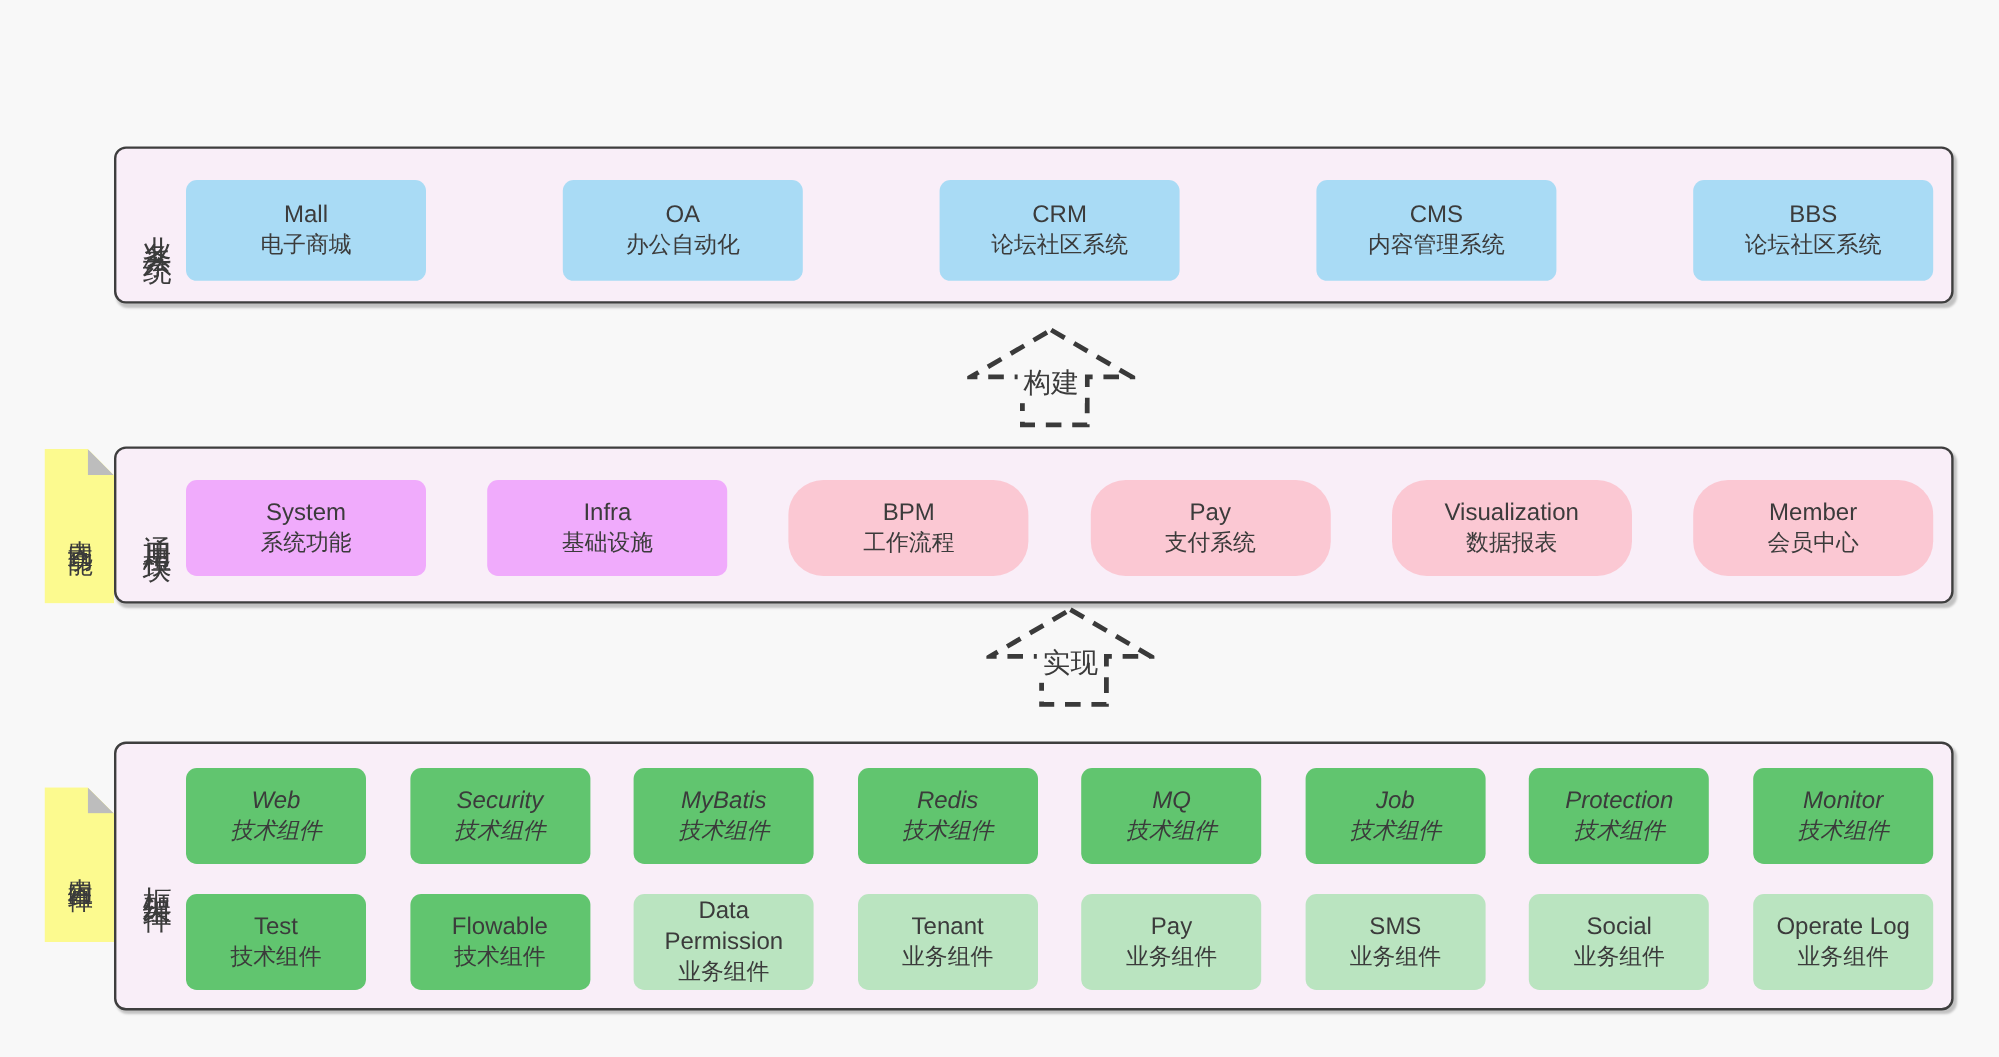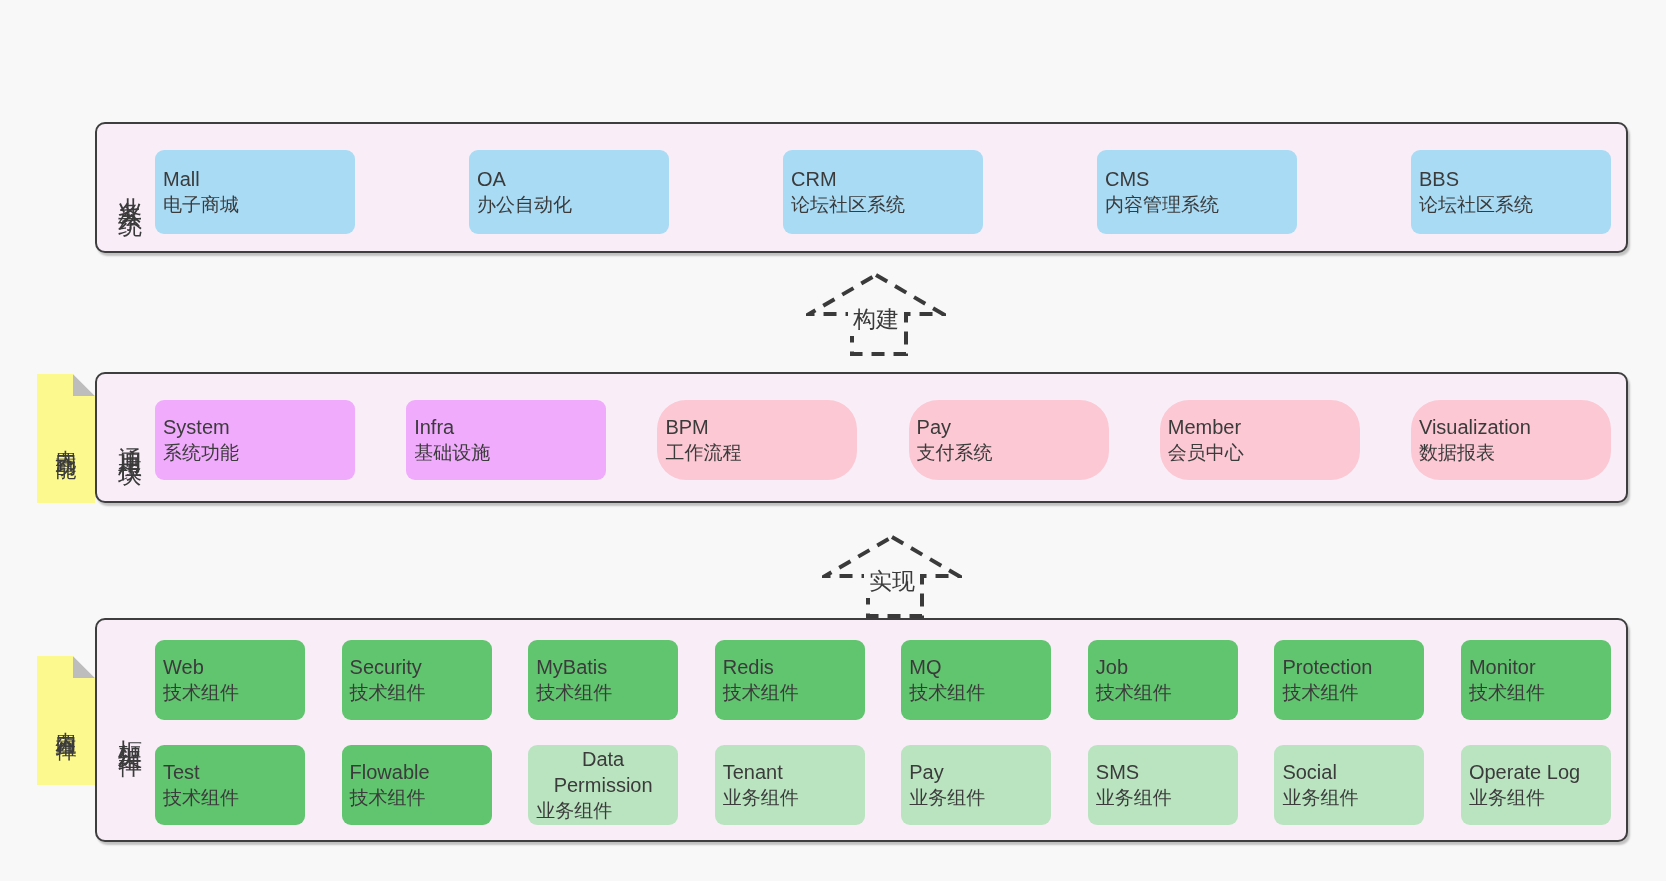--- a/index.html
+++ b/index.html
@@ -27,26 +27,26 @@
     writing-mode:vertical-rl;text-orientation:upright;
     font-size:24px;letter-spacing:5px;color:#3b3b3b;white-space:nowrap;
   }
 
   .boxes{
     position:absolute;left:58px;right:15px;
     display:flex;justify-content:space-between;
   }
   #panel-business .boxes{top:26px;}
   #panel-modules .boxes{top:26px;}
-  #panel-framework .boxes.r1{top:20px;}
+  #panel-framework .boxes.r1{top:20px;font-style:italic;}
   #panel-framework .boxes.r2{top:125px;}
 
   .box{
     border-radius:9px;
-    display:flex;flex-direction:column;justify-content:center;align-items:flex-start;
+    display:flex;flex-direction:column;justify-content:center;align-items:center;
     text-align:center;line-height:26px;box-sizing:border-box;padding:0 8px;
   }
   .box .en{font-size:20px;}
   .box .zh{font-size:19px;}
   .w200{width:200px;height:84px;}
   #panel-modules .w200{height:80px;}
   .w150{width:150px;height:80px;}
 
   .blue{background:#a9dbf5;}
   .red{background:#f0abfc;}
@@ -69,21 +69,21 @@
     clip-path:polygon(0 0, 100% 100%, 0 100%);
   }
   .sticky .stext{
     writing-mode:vertical-rl;text-orientation:upright;
     font-size:21px;letter-spacing:3px;color:#3b3b3b;
   }
 
   
   .arrow{position:absolute;width:140px;height:85px;z-index:2;}
   #arrow-build{left:806px;top:272px;}
-  #arrow-implement{left:822px;top:534px;}
+  #arrow-implement{left:822px;top:505px;}
   .arrow svg{position:absolute;left:0;top:0;}
   .arrow-label{
     position:absolute;left:50%;top:31px;transform:translateX(-50%);
     background:#f8f8f8;padding:1px 5px;font-size:23px;color:#3b3b3b;
     white-space:nowrap;
   }
 </style>
 </head>
 <body>
 
@@ -144,26 +144,26 @@
       </div>
       <div class="box pink w200">
         <div class="en">BPM</div>
         <div class="zh">工作流程</div>
       </div>
       <div class="box pink w200">
         <div class="en">Pay</div>
         <div class="zh">支付系统</div>
       </div>
       <div class="box pink w200">
+        <div class="en">Visualization</div>
+        <div class="zh">数据报表</div>
+      </div>
+      <div class="box pink w200">
         <div class="en">Member</div>
         <div class="zh">会员中心</div>
-      </div>
-      <div class="box pink w200">
-        <div class="en">Visualization</div>
-        <div class="zh">数据报表</div>
       </div>
     </div>
   </div>
 
   <div class="arrow" id="arrow-implement">
     <svg width="140" height="85" viewBox="0 0 140 85">
       <polygon points="70,3 137,42 100,42 100,82 46,82 46,42 3,42" fill="none" stroke="#3a3a3a" stroke-width="4" stroke-dasharray="13 9"></polygon>
     </svg>
     <div class="arrow-label">实现</div>
   </div>

